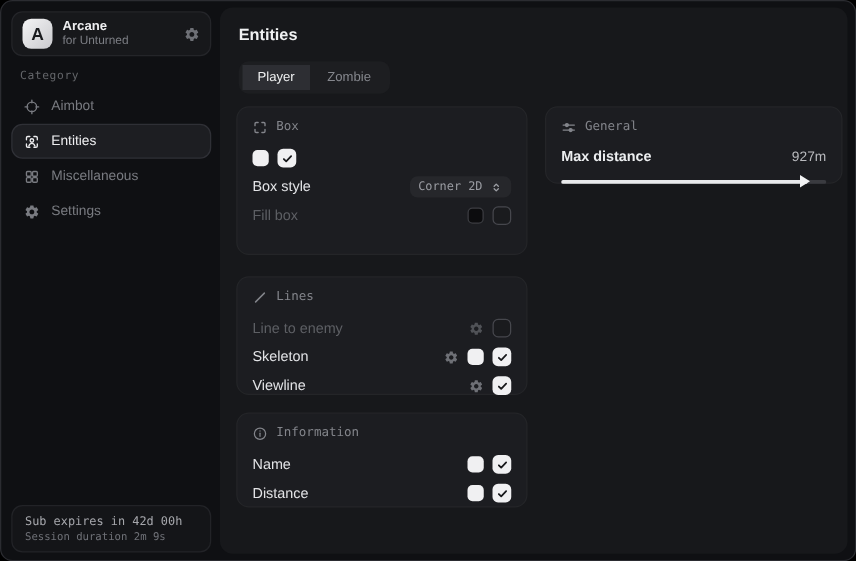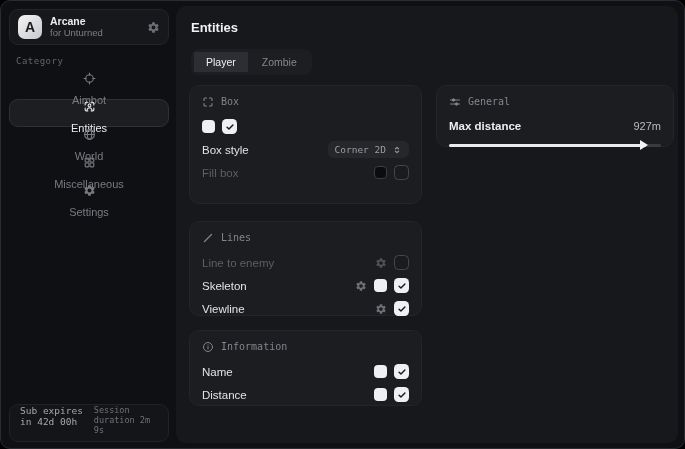--- a/index.html
+++ b/index.html
@@ -20,28 +20,28 @@
     color:#1a1b1e; font-weight:bold; font-size:14px; display:flex; align-items:center; justify-content:center;
   }
   .app-meta { flex:1; line-height:1.1; }
   .app-name { font-size:10.5px; font-weight:bold; color:#ededef; }
   .app-sub { font-size:9.5px; color:#7d7f85; }
   .hdr-gear { color:#6e7076; display:flex; }
   .cat-label { position:absolute; left:15px; top:55px; font-family:"DejaVu Sans Mono",monospace; font-size:9px; color:#636569; letter-spacing:.5px; }
   .nav { position:absolute; left:8px; top:70px; width:160px; }
   .nav-item {
     height:28px; display:flex; align-items:center; gap:9px; padding:0 9px;
-    color:#797b81; font-size:11px; border-radius:9px; border:1px solid transparent; cursor:default;flex-direction:column;
+    color:#797b81; font-size:11px; border-radius:9px; border:1px solid transparent; cursor:default;
   }
   .nav-item.active { background:#1d1e22; border-color:#2f3036; color:#ededef; }
   .nav-item .ic { display:flex; }
   .foot-card {
     position:absolute; left:8px; bottom:6px; width:160px; height:38px;
     background:#141518; border:1px solid #222327; border-radius:9px;
-    display:flex; justify-content:center; padding:0 10px; gap:2px;
+    display:flex; flex-direction:column; justify-content:center; padding:0 10px; gap:2px;
     font-family:"DejaVu Sans Mono",monospace;
   }
   .foot-l1 { font-size:9.5px; color:#a6a7ac; }
   .foot-l2 { font-size:8.5px; color:#6f7177; }
   
   .main {
     position:absolute; left:175px; top:5px; right:6px; bottom:5px;
     background:#17181b; border-radius:10px; padding:14px 15px;
   }
   .page-title { font-size:13px; font-weight:bold; color:#f0f1f2; margin-bottom:14px; }
@@ -188,28 +188,20 @@
         <span class="ic">
             <svg width="13" height="13">
               <use href="#i-entity"></use>
             </svg>
           </span>
         <span>Entities</span>
       </div>
       <div class="nav-item">
         <span class="ic">
             <svg width="13" height="13">
-              <use href="#i-globe"></use>
-            </svg>
-          </span>
-        <span>World</span>
-      </div>
-      <div class="nav-item">
-        <span class="ic">
-            <svg width="13" height="13">
               <use href="#i-grid"></use>
             </svg>
           </span>
         <span>Miscellaneous</span>
       </div>
       <div class="nav-item">
         <span class="ic">
             <svg width="13" height="13">
               <use href="#i-gear"></use>
             </svg>

